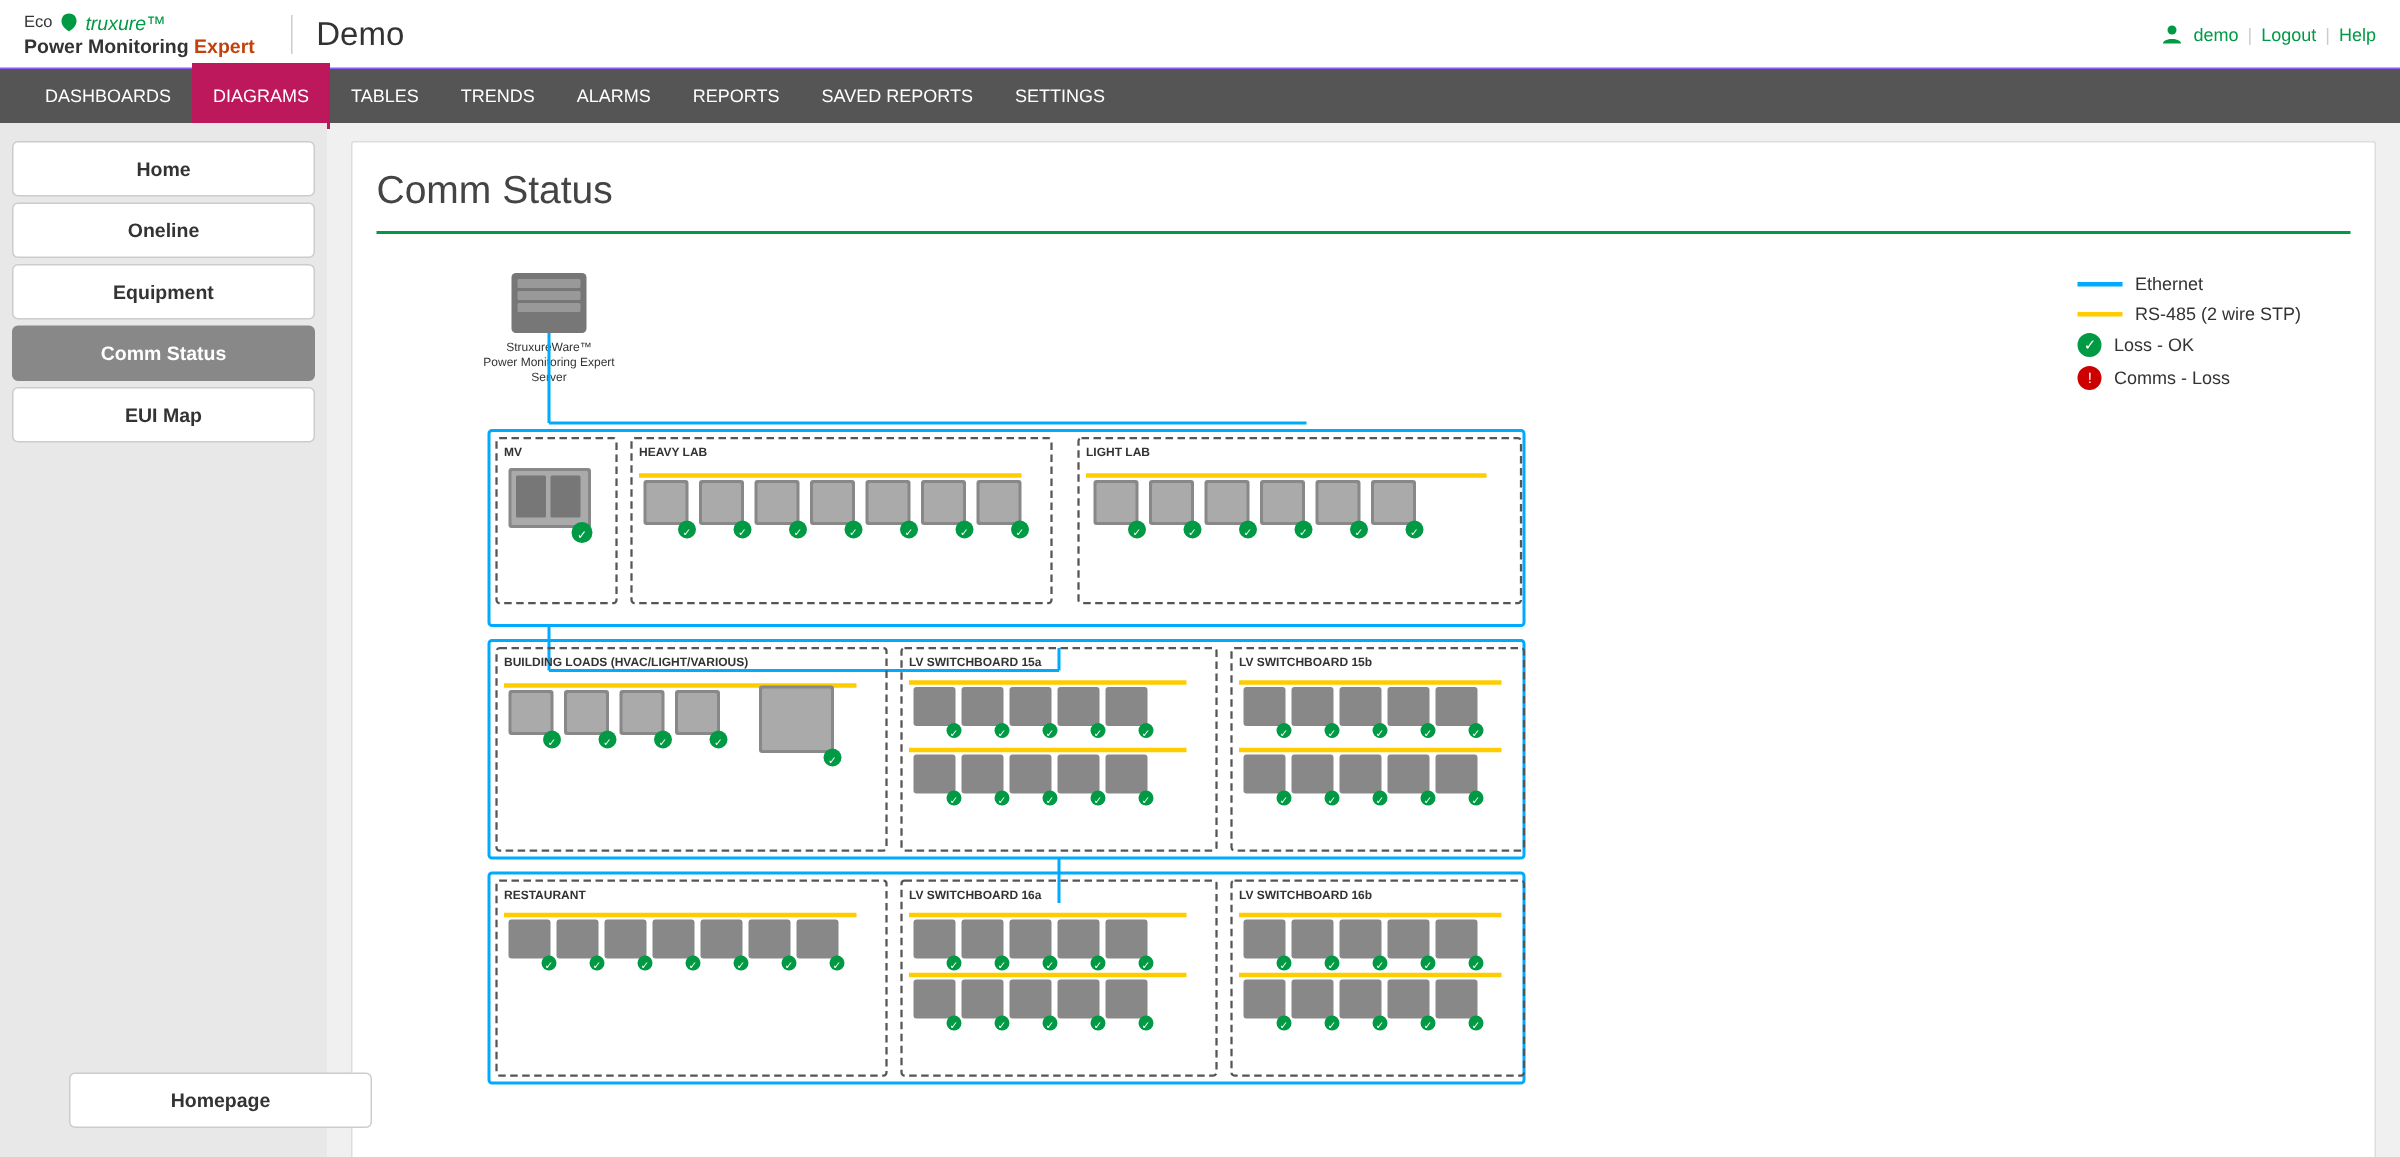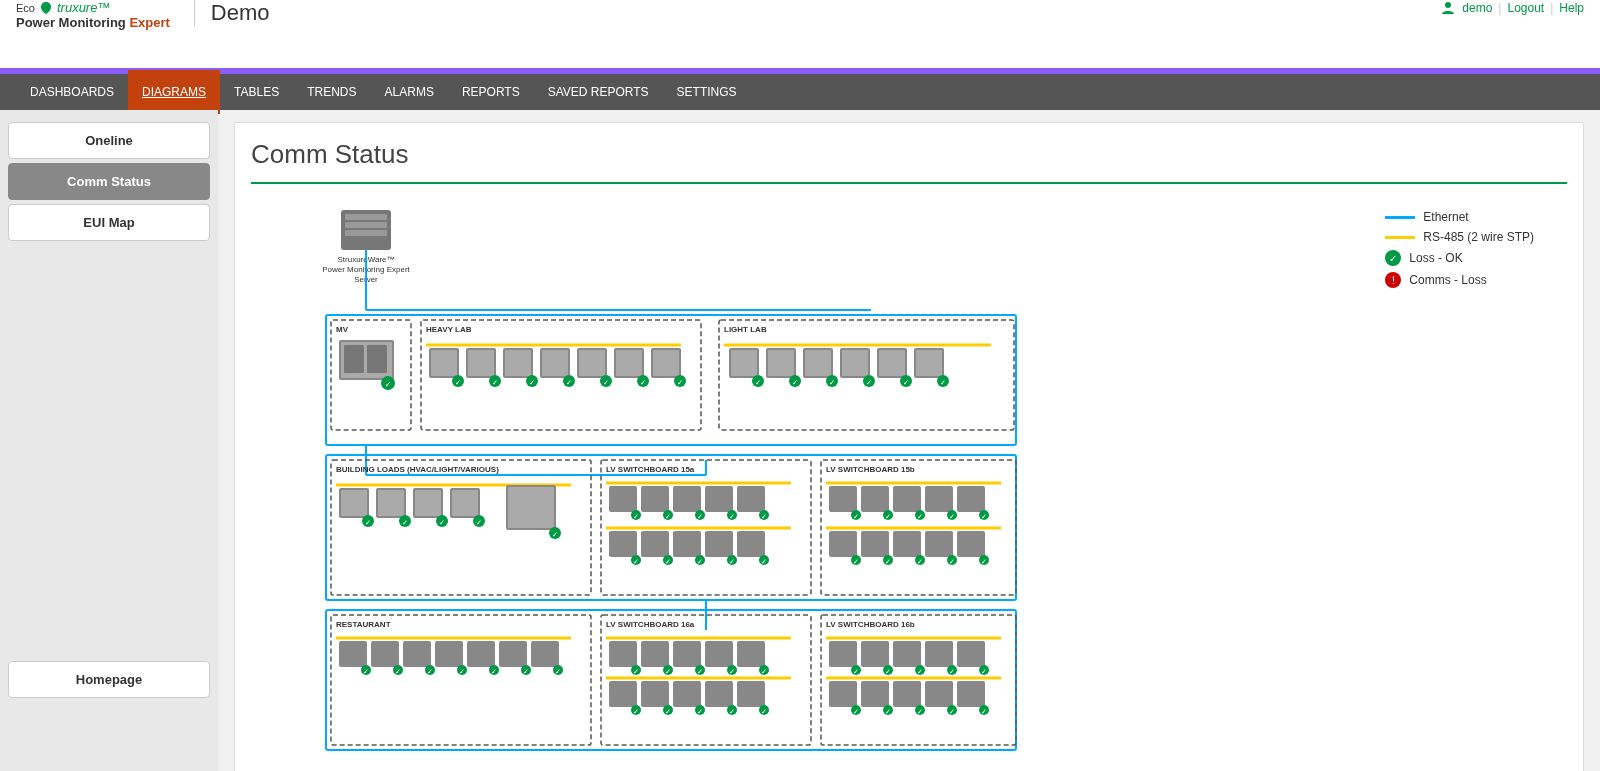--- a/index.html
+++ b/index.html
@@ -1,34 +1,34 @@
 <!DOCTYPE html>
 <html><head>
   <meta charset="utf-8">
   <style>
     * { box-sizing: border-box; margin: 0; padding: 0; }
     body { font-family: Arial, sans-serif; font-size: 13px; background: #f0f0f0; color: #333; }
 
     
-    .header { background: #fff; border-bottom: 6px solid #8b5cf6; display: flex; align-items: flex-start; padding: 0 16px; height: 74px; }
+    .header { background: #fff; border-bottom: 1px solid #8b5cf6; display: flex; align-items: center; padding: 0 16px; height: 46px; }
     .logo-area { display: flex; flex-direction: column; margin-right: 24px; }
     .logo-top { display: flex; align-items: center; gap: 4px; }
     .logo-eco { font-size: 11px; color: #333; }
     .logo-truxure { font-size: 11px; color: #009a44; font-style: italic; }
     .logo-bottom { font-size: 13px; font-weight: bold; color: #333; }
     .logo-bottom span { color: #c2410c; }
     .app-title { font-size: 22px; font-weight: 300; color: #333; margin-right: auto; padding-left: 16px; border-left: 1px solid #ccc; }
     .user-area { font-size: 12px; color: #666; display: flex; gap: 6px; align-items: center; }
     .user-area a { color: #009a44; text-decoration: none; }
     .user-area .sep { color: #ccc; }
 
     
     .nav { background: #555; display: flex; align-items: center; padding: 0 16px; height: 36px; }
     .nav-item { color: #fff; font-size: 12px; padding: 0 14px; height: 44px; display: flex; align-items: center; cursor: pointer; text-decoration: none; }
-    .nav-item.active { background: #c2410c; text-decoration: underline; }
+    .nav-item.active { background: #be185d; }
 
     
     .layout { display: flex; min-height: calc(100vh - 98px); }
 
     
     .sidebar { width: 218px; background: #e8e8e8; padding: 12px 8px; flex-shrink: 0; }
     .sidebar-btn { display: block; width: 100%; padding: 10px 8px; margin-bottom: 4px; background: #fff; border: 1px solid #ccc; border-radius: 4px; font-size: 13px; font-weight: bold; color: #333; cursor: pointer; text-align: center; }
     .sidebar-btn.active { background: #888; color: #fff; border-color: #888; }
     .sidebar-wrapper { position: relative; min-height: calc(100vh - 110px); }
 
@@ -90,25 +90,27 @@
   <a class="nav-item">ALARMS</a>
   <a class="nav-item">REPORTS</a>
   <a class="nav-item">SAVED REPORTS</a>
   <a class="nav-item">SETTINGS</a>
 </nav>
 
 <div class="layout">
 
   <div class="sidebar">
     <div class="sidebar-wrapper">
+      <button class="sidebar-btn">Home</button>
       <button class="sidebar-btn">Oneline</button>
+      <button class="sidebar-btn">Equipment</button>
       <button class="sidebar-btn active">Comm Status</button>
       <button class="sidebar-btn">EUI Map</button>
       <div class="sidebar-bottom">
-        <button class="sidebar-btn" style="margin-top: 420px;">Homepage</button>
+        <button class="sidebar-btn" style="margin-top: 420px; margin-left: 38px;">Homepage</button>
       </div>
     </div>
   </div>
 
   <div class="main">
     <div class="content-card">
       <div class="page-title">Comm Status</div>
 
       <div class="diagram-container">
 

